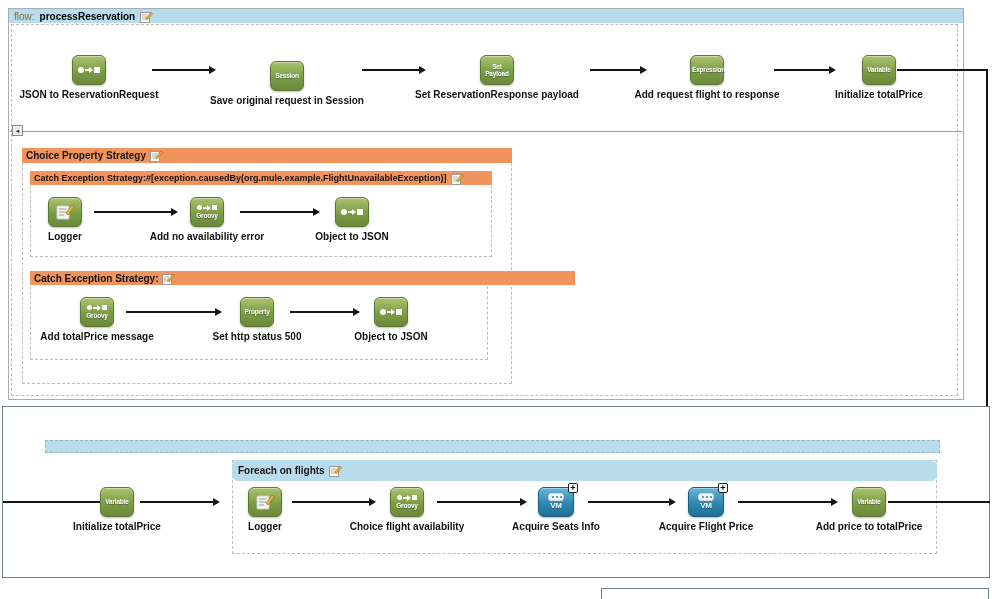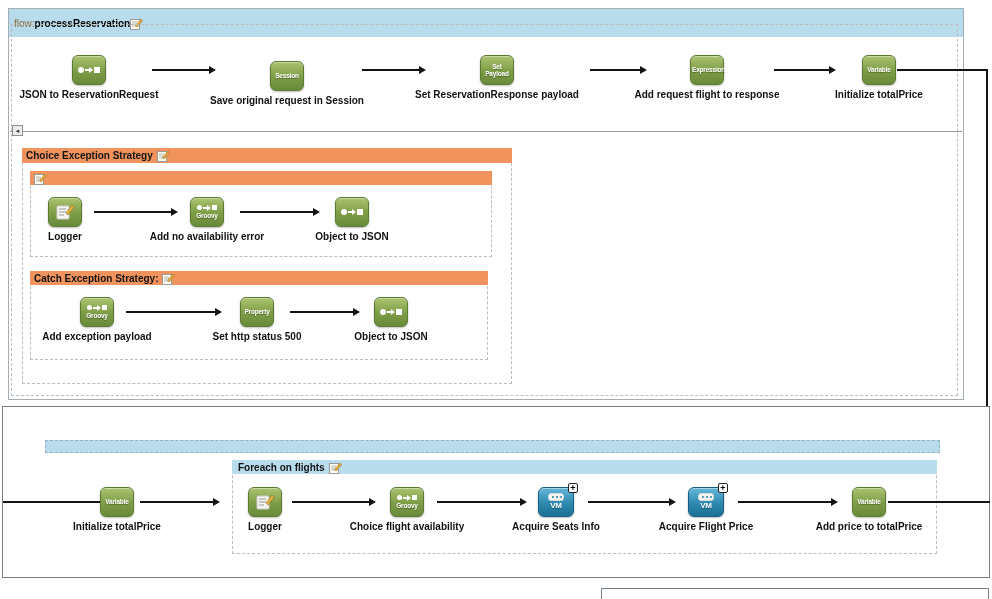--- a/index.html
+++ b/index.html
@@ -4,29 +4,29 @@
 <style>
   html,body{margin:0;padding:0;}
   body{
     width:992px;height:599px;position:relative;background:#fff;
     font-family:"Liberation Sans", sans-serif;overflow:hidden;color:#111;
   }
   
   .flow-container{position:absolute;box-sizing:border-box;background:#fff;border:1px solid #a3aeb5;}
   .flow-container.dark{border:1px solid #75818a;}
   .flow-header{position:absolute;left:0;top:0;right:0;height:14px;background:#b9dcec;
-    display:flex;align-items:center;padding:7px 5px;font-size:10px;}
+    display:flex;align-items:center;gap:5px;padding:0 5px;font-size:10px;}
   .flow-prefix{color:#8a6d3b;}
   .flow-name{font-weight:bold;color:#000;}
   .dashed{position:absolute;border:1px dashed #bcbcbc;box-sizing:border-box;}
   .orange-bar{position:absolute;background:#f0935c;display:flex;align-items:center;gap:4px;
     padding:0 4px;font-size:10px;font-weight:bold;color:#141414;box-sizing:border-box;height:15px;white-space:nowrap;}
   .orange-bar.small-title{font-size:9px;}
   .blue-bar{position:absolute;background:#b9dcec;display:flex;align-items:center;gap:4px;
-    padding:0 6px;font-size:10px;font-weight:bold;color:#141414;box-sizing:border-box;height:14px;}
+    padding:0 6px;font-size:10px;font-weight:bold;color:#141414;box-sizing:border-box;height:21px;border-radius:6px;}
   .blue-strip{position:absolute;background:#b9dcec;border:1px dashed #93b3c4;box-sizing:border-box;}
   
   .sep-line{position:absolute;height:1px;background:#9a9a9a;}
   .collapse-toggle{position:absolute;width:11px;height:11px;background:#ececec;border:1px solid #8e8e8e;
     box-sizing:border-box;font-size:7px;line-height:9px;text-align:center;color:#333;cursor:pointer;}
   .collapse-toggle::before{content:"◂";}
   
   .step{position:absolute;display:flex;flex-direction:column;align-items:center;}
   .icon{position:relative;width:34px;height:30px;border-radius:6px;display:flex;flex-direction:column;
     align-items:center;justify-content:center;box-sizing:border-box;gap:1px;}
@@ -130,34 +130,35 @@
     <span class="icon-text">Variable</span>
   </div>
   <div class="step-label">Initialize totalPrice</div>
 </div>
 
 <div class="line" style="left:897px;top:69px;width:91px;"></div>
 <div class="vline" style="left:986px;top:69px;height:338px;"></div>
 
 <div class="dashed" style="left:22px;top:148px;width:490px;height:236px;"></div>
 <div class="orange-bar" style="left:22px;top:148px;width:490px;">
-  <span>Choice Exception Strategy</span>
+  <span>Choice Property Strategy</span>
   <span class="edit-icon">
     <svg width="13" height="13" viewBox="0 0 13 13">
         <rect x="0.5" y="2.5" width="9" height="10" fill="#fffef2" stroke="#9a9a9a"></rect>
         <line x1="2" y1="5" x2="7" y2="5" stroke="#b5b5b5"></line>
         <line x1="2" y1="7" x2="7" y2="7" stroke="#b5b5b5"></line>
         <line x1="2" y1="9" x2="6" y2="9" stroke="#b5b5b5"></line>
         <path d="M5.5 8.5 L11 2 L12.6 3.6 L7.2 10 Z" fill="#eaaa3c" stroke="#8a6a1f" stroke-width="0.5"></path>
       </svg>
   </span>
 </div>
 
 <div class="dashed" style="left:30px;top:171px;width:462px;height:86px;"></div>
 <div class="orange-bar small-title" style="left:30px;top:171px;width:462px;height:14px;">
+  <span>Catch Exception Strategy:#[exception.causedBy(org.mule.example.FlightUnavailableException)]</span>
   <span class="edit-icon">
     <svg width="13" height="13" viewBox="0 0 13 13">
         <rect x="0.5" y="2.5" width="9" height="10" fill="#fffef2" stroke="#9a9a9a"></rect>
         <line x1="2" y1="5" x2="7" y2="5" stroke="#b5b5b5"></line>
         <line x1="2" y1="7" x2="7" y2="7" stroke="#b5b5b5"></line>
         <line x1="2" y1="9" x2="6" y2="9" stroke="#b5b5b5"></line>
         <path d="M5.5 8.5 L11 2 L12.6 3.6 L7.2 10 Z" fill="#eaaa3c" stroke="#8a6a1f" stroke-width="0.5"></path>
       </svg>
   </span>
 </div>
@@ -196,21 +197,21 @@
         <i class="tg-dot"></i>
         <i class="tg-shaft"></i>
         <i class="tg-head"></i>
         <i class="tg-sq"></i>
       </span>
   </div>
   <div class="step-label">Object to JSON</div>
 </div>
 
 <div class="dashed" style="left:30px;top:271px;width:458px;height:89px;"></div>
-<div class="orange-bar" style="left:30px;top:271px;width:458px;height:14px;">
+<div class="orange-bar" style="left:30px;top:271px;width:545px;height:14px;">
   <span>Catch Exception Strategy:</span>
   <span class="edit-icon">
     <svg width="13" height="13" viewBox="0 0 13 13">
         <rect x="0.5" y="2.5" width="9" height="10" fill="#fffef2" stroke="#9a9a9a"></rect>
         <line x1="2" y1="5" x2="7" y2="5" stroke="#b5b5b5"></line>
         <line x1="2" y1="7" x2="7" y2="7" stroke="#b5b5b5"></line>
         <line x1="2" y1="9" x2="6" y2="9" stroke="#b5b5b5"></line>
         <path d="M5.5 8.5 L11 2 L12.6 3.6 L7.2 10 Z" fill="#eaaa3c" stroke="#8a6a1f" stroke-width="0.5"></path>
       </svg>
   </span>
@@ -219,21 +220,21 @@
 <div class="step" style="left:27px;top:297px;width:140px;">
   <div class="icon green">
     <span class="tg sm">
         <i class="tg-dot"></i>
         <i class="tg-shaft"></i>
         <i class="tg-head"></i>
         <i class="tg-sq"></i>
       </span>
     <span class="icon-text">Groovy</span>
   </div>
-  <div class="step-label">Add exception payload</div>
+  <div class="step-label">Add totalPrice message</div>
 </div>
 <div class="arrow" style="left:126px;top:307px;width:96px;"></div>
 
 <div class="step" style="left:192px;top:297px;width:130px;">
   <div class="icon green">
     <span class="icon-text">Property</span>
   </div>
   <div class="step-label">Set http status 500</div>
 </div>
 <div class="arrow" style="left:290px;top:307px;width:70px;"></div>

